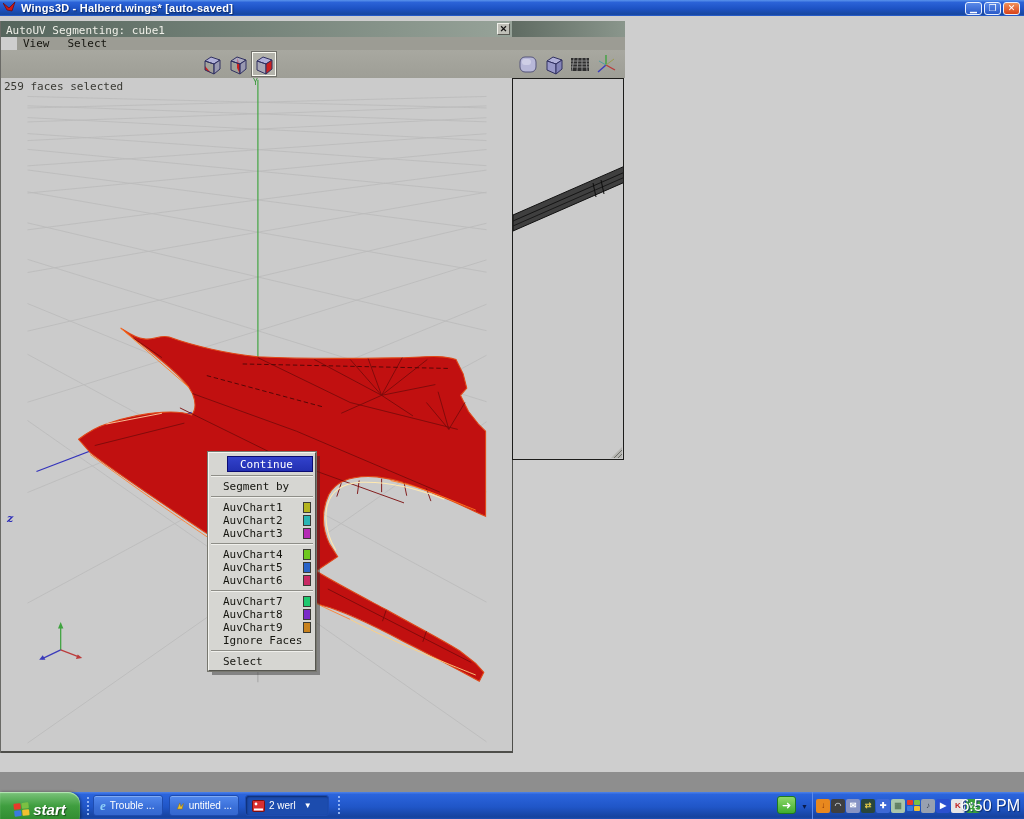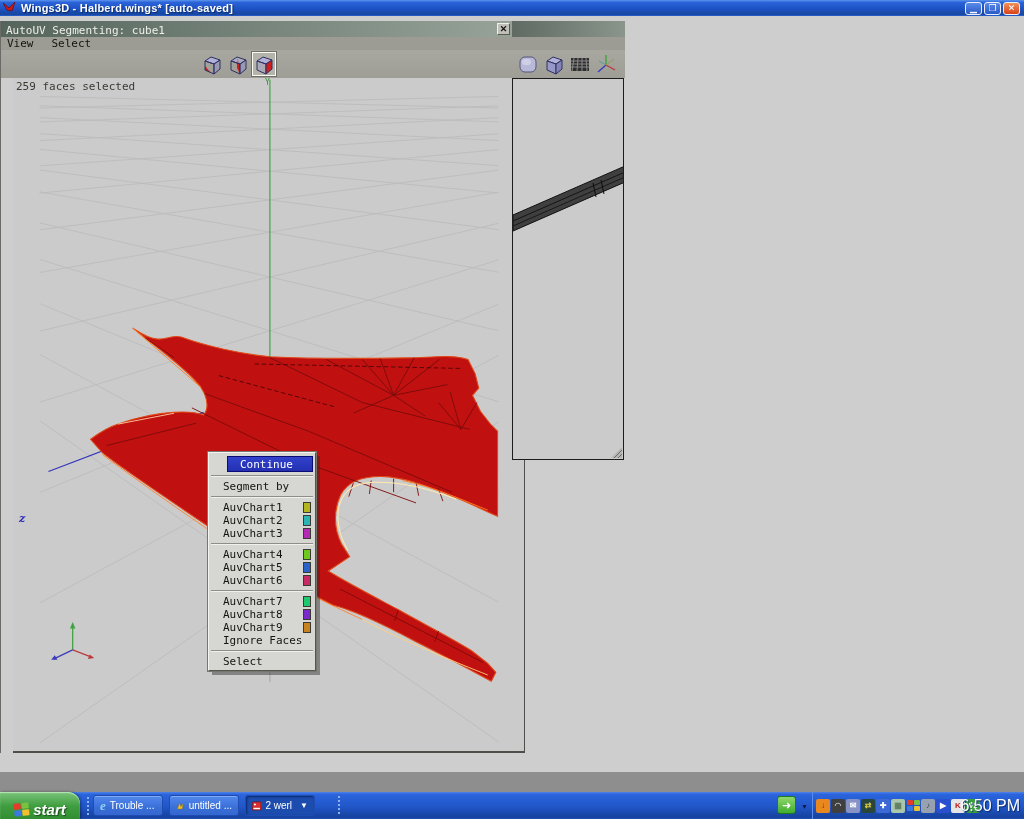--- a/index.html
+++ b/index.html
@@ -20,31 +20,31 @@
   .winbtn.close{background:linear-gradient(180deg,#f0925a,#d8421a);}
 
   
   .autouv{position:absolute;left:0;top:21px;width:512px;height:732px;border-left:1px solid #6a6a66;}
   .auv-header{position:absolute;left:0;top:0;width:512px;height:16px;
     background:linear-gradient(90deg,#55655c,#97a399);display:flex;align-items:flex-end;}
   .auv-header .htxt{color:#efefe8;font-family:"DejaVu Sans Mono",monospace;font-size:11px;margin-left:5px;}
   .auv-close{position:absolute;right:3px;top:2px;width:13px;height:12px;background:#c0c0b8;
     border:1px solid;border-color:#f0f0ea #5a5a54 #5a5a54 #f0f0ea;color:#111;
     font-size:9px;line-height:10px;text-align:center;font-weight:bold;}
-  .auv-menubar{position:absolute;left:0;top:16px;width:512px;height:13px;background:#9c9c94;
+  .auv-menubar{position:absolute;left:16px;top:16px;width:512px;height:13px;background:#9c9c94;
     display:flex;align-items:center;gap:18px;padding-left:6px;}
   .auv-menubar .mitem{font-family:"DejaVu Sans Mono",monospace;font-size:11px;color:#15150f;}
   .auv-toolbar{position:absolute;left:0;top:29px;width:512px;height:28px;
     background:linear-gradient(180deg,#a8a8a0,#9e9e96);display:flex;align-items:center;}
   .tb-spacer{width:198px;}
   .tbicon{width:24px;height:24px;margin:0 1px;display:flex;align-items:center;justify-content:center;}
   .tbicon.sel{background:#b4b4ac;border:1px solid #fafaf2;outline:1px solid #70706a;}
 
   
-  .viewport{position:absolute;left:12px;top:57px;width:512px;height:675px;background:#cbcbcb;
+  .viewport{position:absolute;left:0;top:57px;width:512px;height:675px;background:#cbcbcb;
     border-bottom:2px solid #4e4e4a;border-right:1px solid #4e4e4a;overflow:hidden;}
   .vp-svg{position:absolute;left:0;top:0;}
   .status-text{position:absolute;left:3px;top:2px;color:#3a3a34;
     font-family:"DejaVu Sans Mono",monospace;font-size:11px;}
   .axis-y-label{position:absolute;left:252px;top:0px;color:#2f8f2f;font-size:8px;
     font-family:"DejaVu Sans Mono",monospace;}
   .axis-z-label{position:absolute;left:6px;top:434px;color:#2a2ab8;font-size:11px;font-style:italic;
     font-family:"DejaVu Serif",serif;font-weight:bold;}
 
   
@@ -390,21 +390,21 @@
       <span>Trouble ...</span>
     </div>
     <div style="width:6px"></div>
     <div class="taskbtn" style="width:70px">
       <svg width="12" height="12" viewBox="0 0 14 14">
         <polygon points="2,12 6,2 8,8 12,3 10,12" fill="#e8c030" stroke="#8a6a10" stroke-width="0.8"></polygon>
       </svg>
       <span>untitled ...</span>
     </div>
     <div style="width:6px"></div>
-    <div class="taskbtn pressed" style="width:70px">
+    <div class="taskbtn pressed" style="width:84px">
       <svg width="13" height="12" viewBox="0 0 13 12">
         <rect x="0.5" y="0.5" width="12" height="11" rx="1" fill="#d83030" stroke="#7a1010"></rect>
         <rect x="2" y="8.5" width="9" height="2" fill="#fff"></rect>
         <circle cx="4" cy="4" r="1.4" fill="#fff"></circle>
       </svg>
       <span>2 werl</span>
       <span class="chev">▼</span>
     </div>
     <div class="grip" style="position:absolute;left:335px;top:4px;"></div>
 

